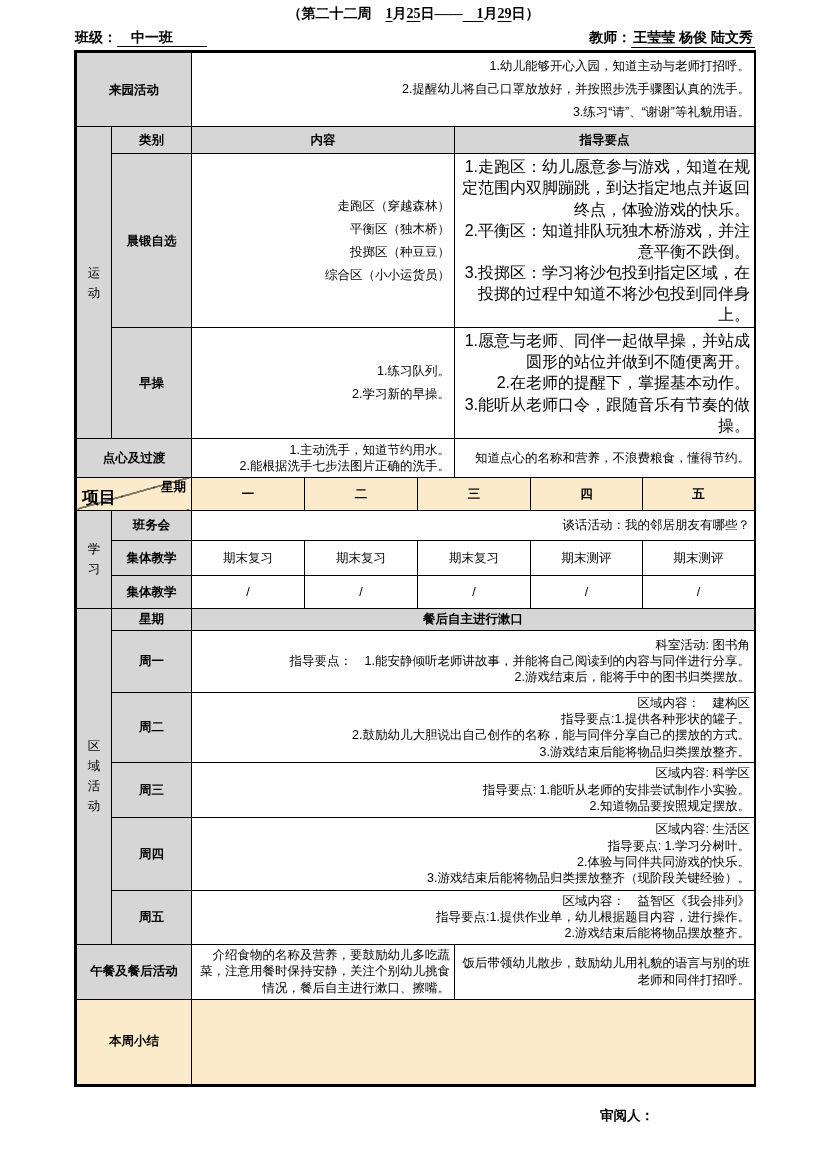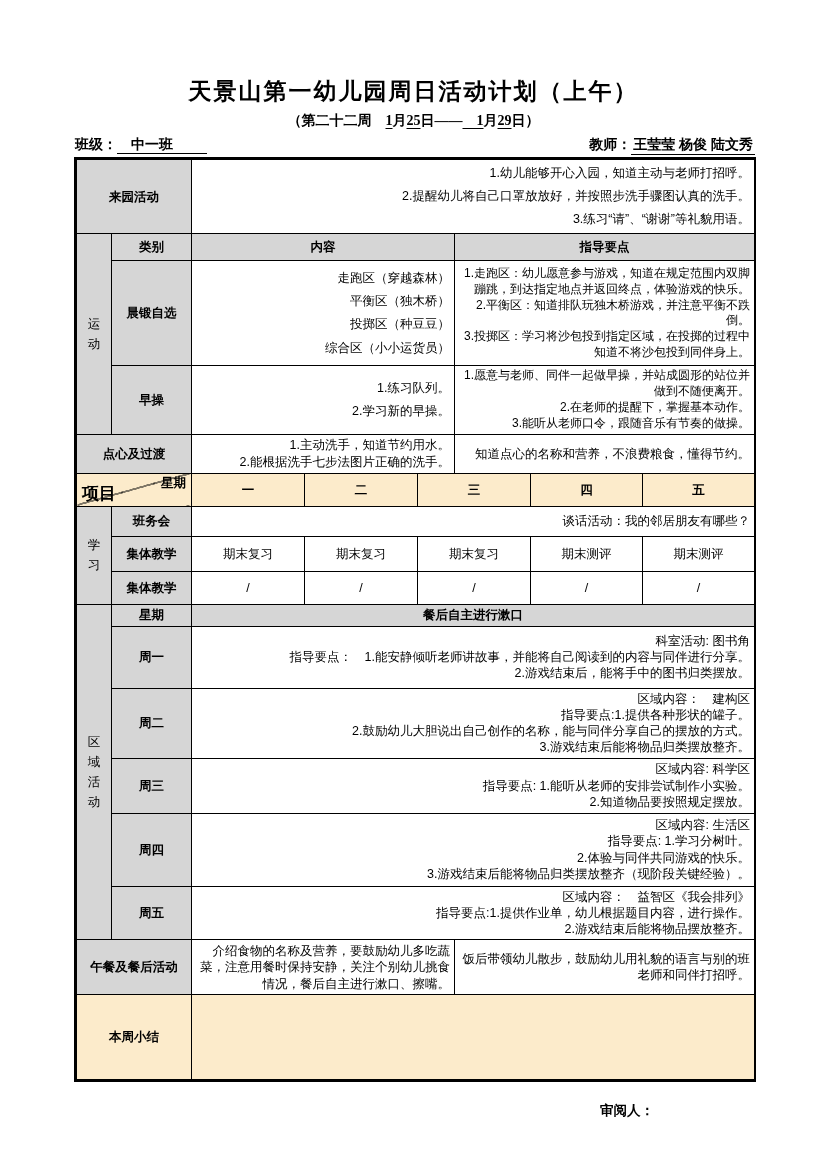--- a/index.html
+++ b/index.html
@@ -42,21 +42,21 @@
     border:1px solid var(--border);
     font-size:12.5px;line-height:1.3;
     vertical-align:middle;padding:2px 4px;
     overflow:hidden;
   }
   td.lbl{background:var(--grey);text-align:center;font-weight:bold;padding:2px 2px;}
   td.hdr{background:var(--grey);text-align:center;font-weight:bold;}
   td.cream{background:var(--cream);text-align:center;font-weight:bold;}
   td.content{white-space:pre-wrap;text-align:right;padding-left:6px;}
   td.loose{line-height:1.85;}
-  td.dense{font-size:12px;line-height:1.32;}
+  td.dense{font-size:16px;line-height:1.32;}
   td.center{text-align:center;}
   .vtext{width:1.1em;margin:8px auto;text-align:center;word-break:break-all;line-height:1.6;font-weight:normal;}
 
   
   td.diag{
     position:relative;padding:0;
     background-color:var(--cream);
     background-image:linear-gradient(to bottom right,
       transparent calc(50% - 1px), #000 calc(50% - 1px),
       #000 calc(50% + 0px), transparent calc(50% + 0px));
@@ -64,21 +64,20 @@
   .corner-top{position:absolute;top:1px;right:5px;font-weight:bold;font-size:12.5px;}
   .corner-bottom{position:absolute;bottom:1px;left:5px;font-weight:bold;font-size:17px;}
 
   .reviewer{margin:20px 0 0 600px;font-size:13.5px;font-weight:bold;}
 </style>
 </head>
 <body>
 
 <div class="page">
 
-  <div class="title">天景山第一幼儿园周日活动计划（上午）</div>
 
   <div class="subtitle"><span>（第二十二周　</span><span class="u">1</span><span>月</span><span class="u">25</span><span>日——</span><span class="u">　1</span><span>月</span><span class="u">29</span><span>日）</span></div>
 
   <div class="info-row">
     <div><span>班级：</span><span class="fill-line">中一班</span></div>
     <div><span>教师：</span><span class="fill-line2">王莹莹 杨俊 陆文秀</span></div>
   </div>
 
   <div class="doc">
 

